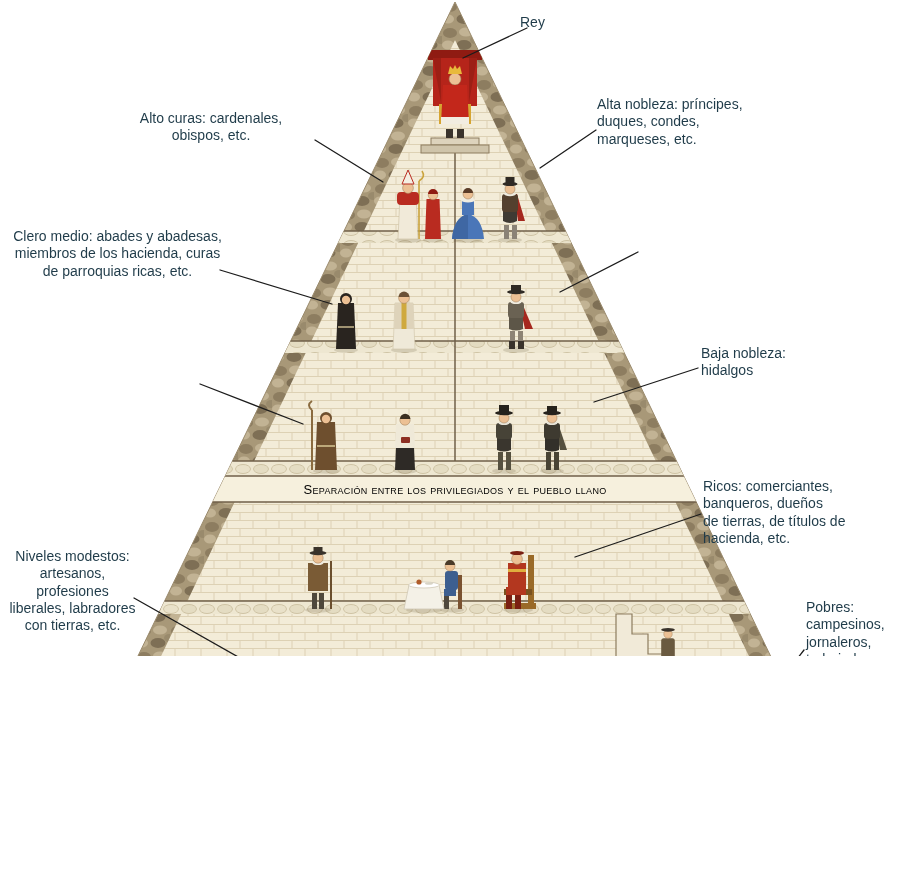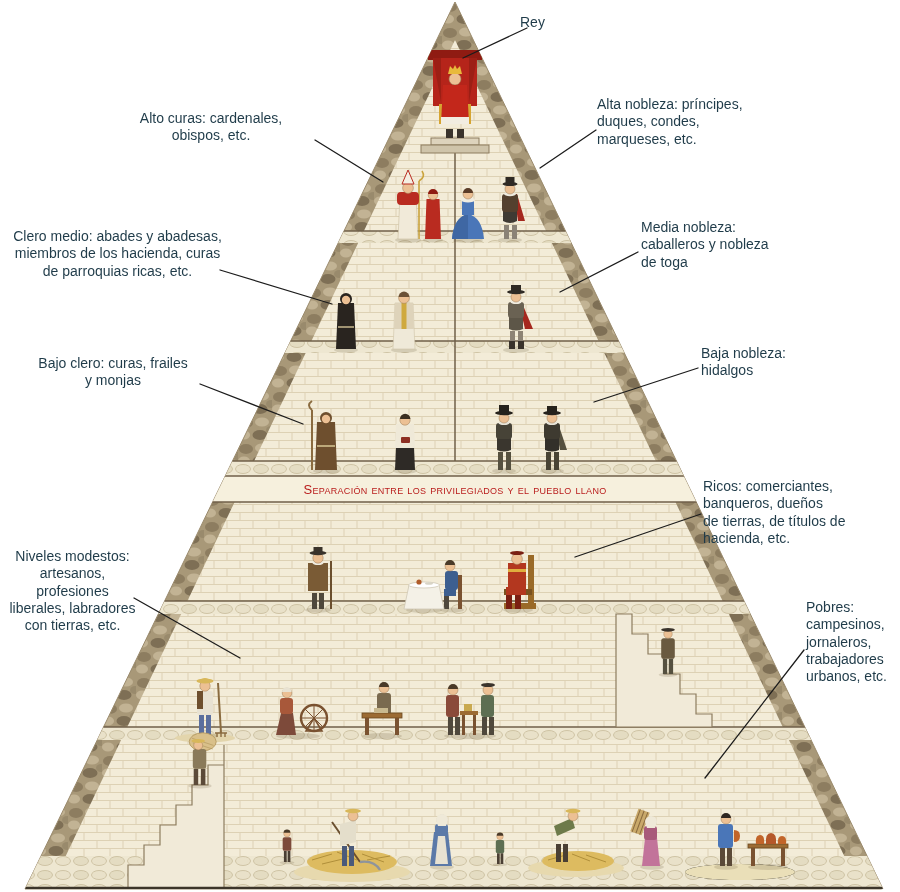--- a/index.html
+++ b/index.html
@@ -1,32 +1,32 @@
 <!DOCTYPE html>
 <html><head>
 <meta charset="utf-8">
 <style>
   html,body{margin:0;padding:0;background:#ffffff;}
   body{width:900px;height:892px;font-family:"Liberation Sans",sans-serif;}
-  .stage{position:relative;width:900px;height:892px;background:#ffffff;overflow:hidden;border-radius:30px;}
+  .stage{position:relative;width:900px;height:656px;background:#ffffff;overflow:hidden;border-radius:30px;}
   .stage > svg{position:absolute;left:0;top:0;}
   .lbl{
     position:absolute;
     color:#1f3b49;
     font-size:14px;
     line-height:1.24;
     white-space:pre-line;
   }
   .lbl.center{text-align:center;}
   .sep{
     position:absolute;
     font-size:13px;
     font-variant:small-caps;
     letter-spacing:0.3px;
-    color:#b91c1c;
+    color:#000000;
     text-align:center;
     white-space:nowrap;
   }
 </style>
 </head>
 <body>
 
 <div class="stage">
 
 <svg width="900" height="892" viewBox="0 0 900 892">
@@ -425,25 +425,20 @@
 
   <div class="lbl" style="left:520px;top:14px;width:80px">Rey</div>
   <div class="lbl center" style="left:105px;top:110px;width:212px">Alto curas: cardenales,
 obispos, etc.</div>
   <div class="lbl" style="left:597px;top:96px;width:190px">Alta nobleza: príncipes,
 duques, condes,
 marqueses, etc.</div>
   <div class="lbl center" style="left:10px;top:228px;width:215px">Clero medio: abades y abadesas,
 miembros de los hacienda, curas
 de parroquias ricas, etc.</div>
-  <div class="lbl" style="left:641px;top:219px;width:170px">Media nobleza:
-caballeros y nobleza
-de toga</div>
-  <div class="lbl center" style="left:24px;top:355px;width:178px">Bajo clero: curas, frailes
-y monjas</div>
   <div class="lbl" style="left:701px;top:345px;width:145px">Baja nobleza:
 hidalgos</div>
   <div class="sep" style="left:248px;top:482px;width:414px">Separación entre los privilegiados y el pueblo llano</div>
   <div class="lbl" style="left:703px;top:478px;width:190px">Ricos: comerciantes,
 banqueros, dueños
 de tierras, de títulos de
 hacienda, etc.</div>
   <div class="lbl center" style="left:0px;top:548px;width:145px">Niveles modestos:
 artesanos,
 profesiones

